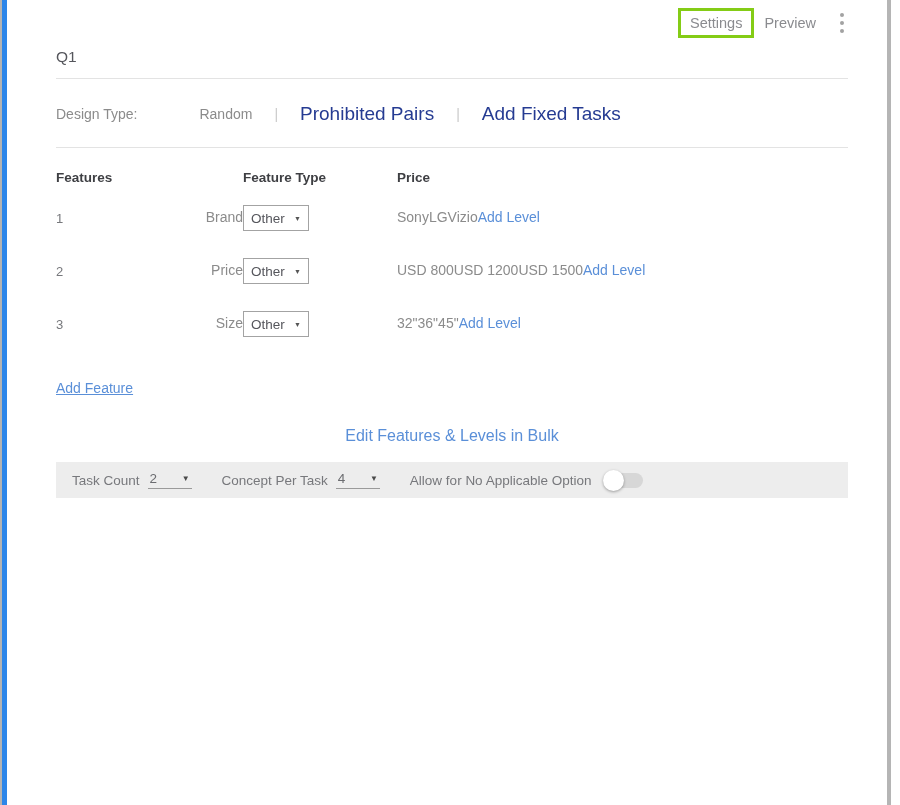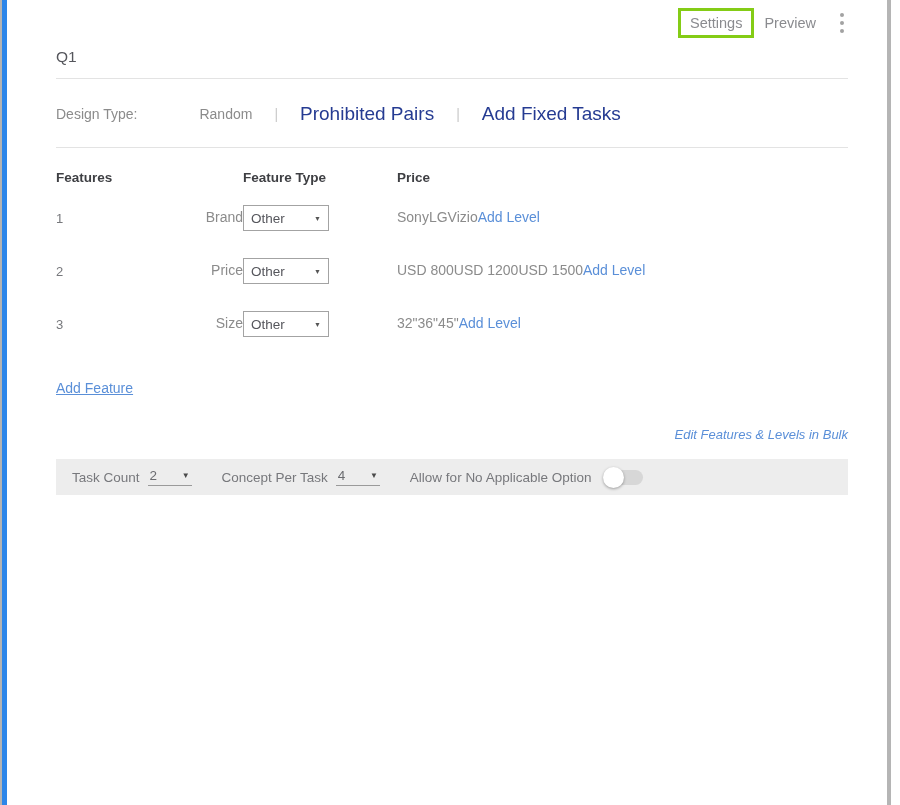--- a/index.html
+++ b/index.html
@@ -39,32 +39,32 @@
 
   
   .ftable { margin-top: 22px; font-size: 14px; }
   .frow, .fhead { display: grid; grid-template-columns: 47px 140px 154px 1fr; align-items: start; }
   .fhead { font-weight: bold; font-size: 13.5px; color: #3e3f43; margin-bottom: 24px; }
   .frow { margin-bottom: 16px; }
   .cell.num { font-size: 13px; color: #77787c; padding-top: 2px; }
   .cell.fname { color: #8b8b8b; text-align: right; }
   .select {
     display: inline-flex; justify-content: space-between; align-items: center;
-    width: 86px; height: 26px; border: 1px solid #a3a3a3; background: #fff;
+    width: 66px; height: 26px; border: 1px solid #a3a3a3; background: #fff;
     padding: 0 7px; margin-top: -4px; cursor: pointer;
   }
   .sel-val { color: #55565c; font-size: 13.5px; }
   .sel-caret { color: #555; font-size: 7px; }
   .levels { display: flex; flex-direction: row; }
   .level { color: #8b8b8b; height: 37px; }
   .blue-link { color: #5a8fd8; cursor: pointer; text-decoration: none; }
   .levels .blue-link { height: 37px; }
 
   .add-feature { display: inline-block; font-size: 14px; margin-top: 12px; text-decoration: underline; }
-  .bulk-row { text-align: right; margin-top: 30px; font-size: 13px; font-style: italic; }
+  .bulk-row { text-align: center; margin-top: 30px; font-size: 16px; }
 
   
   .footer-bar {
     margin-top: 17px; height: 36px; background: #ededed;
     display: flex; align-items: center; padding: 0 16px;
     font-size: 13.5px; color: #77787c;
   }
   .val-group {
     display: inline-flex; align-items: center; justify-content: space-between;
     border-bottom: 1px solid #9a9a9a; min-width: 44px;

